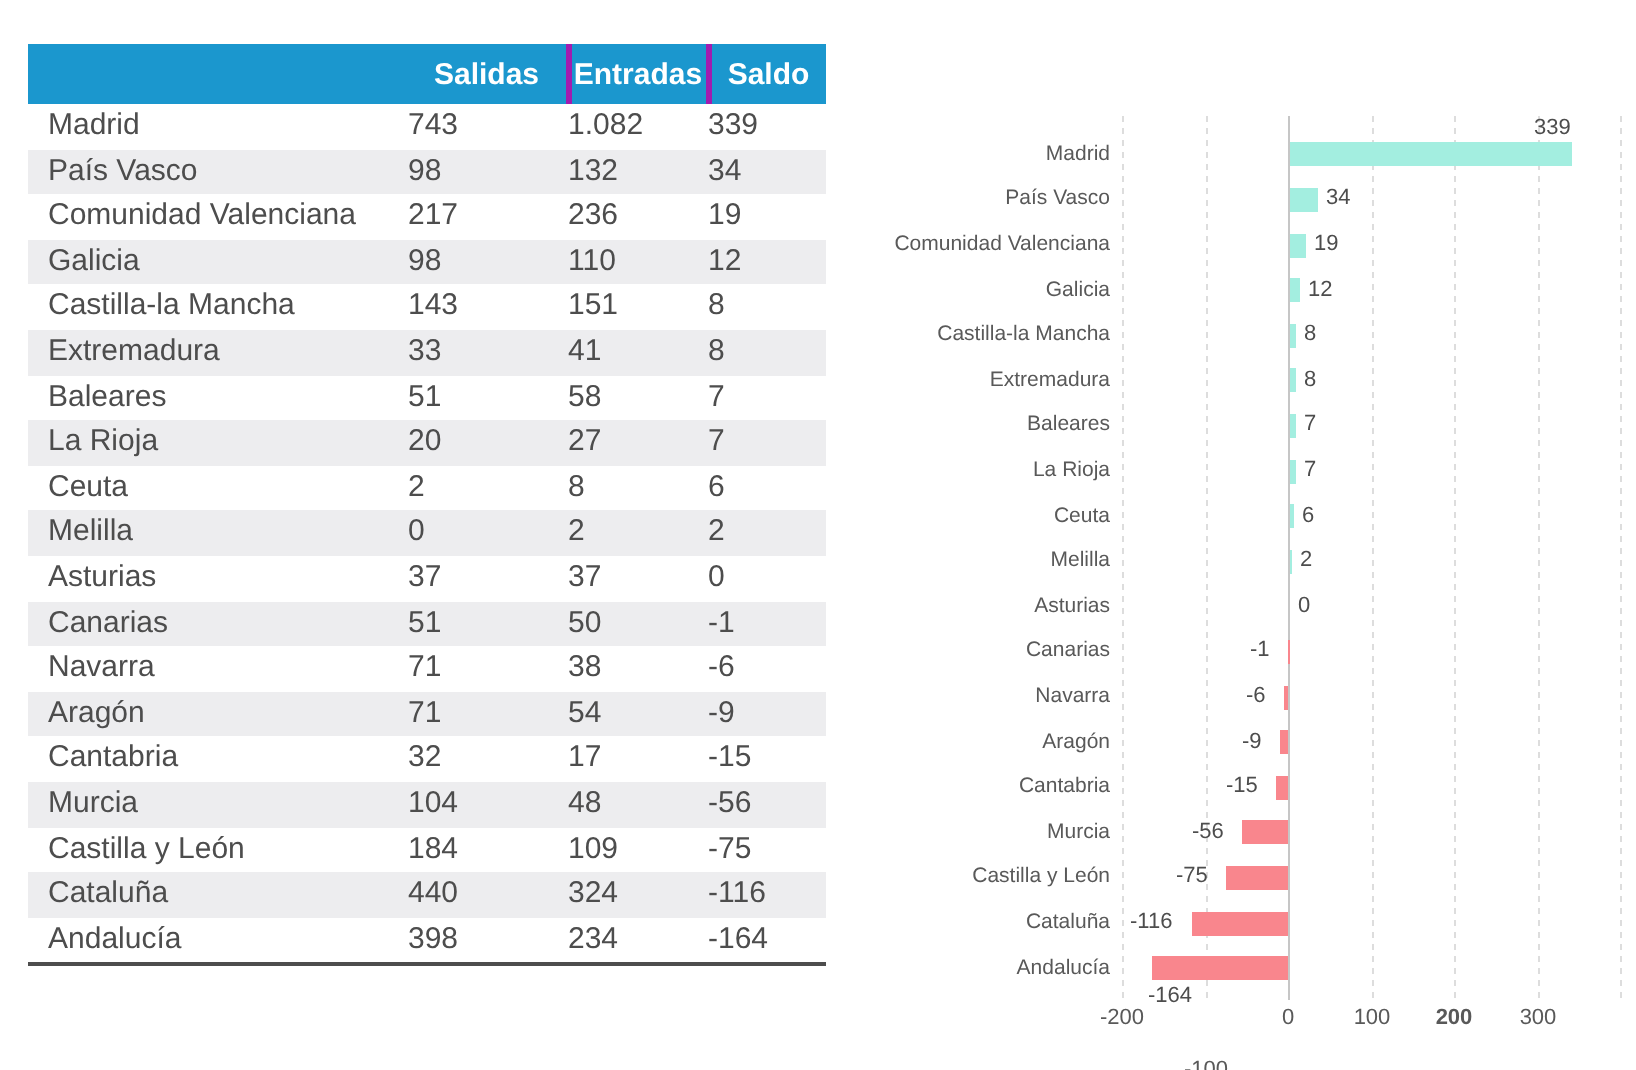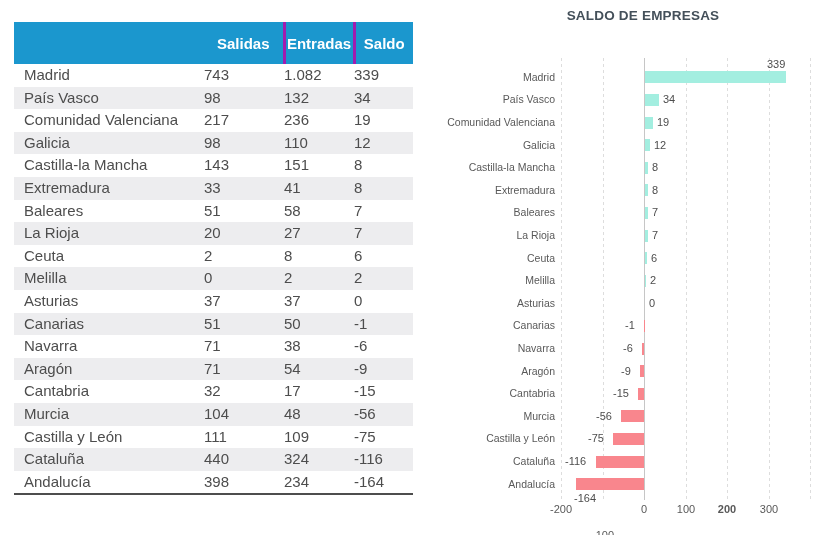--- a/index.html
+++ b/index.html
@@ -12,21 +12,21 @@
   html,body{background:#FFFFFF;}
   body{width:818px;height:535px;position:relative;overflow:hidden;
        font-family:"Liberation Sans","DejaVu Sans",sans-serif;}
 
   
   .table-panel{position:absolute;left:14px;top:22px;width:399px;}
   table{border-collapse:collapse;width:399px;table-layout:fixed;}
   col.c-region{width:190px;} col.c-salidas{width:80px;}
   col.c-entradas{width:70px;} col.c-saldo{width:59px;}
   thead th{background:var(--header-blue);color:var(--header-text);
-    font-size:15px;font-weight:bold;height:42px;text-align:center;padding:0;}
+    font-size:15px;font-weight:bold;height:30px;text-align:center;padding:0;}
   thead th.sep{border-left:3px solid #a21caf;}
   tbody{border-bottom:2px solid var(--table-border);}
   tbody td{height:22px;font-size:15px;color:var(--table-text);
     padding:0;line-height:22.6px;white-space:nowrap;overflow:hidden;}
   td.region{text-align:left;padding-left:10px;}
   td.num{text-align:left;}
   tr.alt{background:var(--row-stripe);}
 
   
   .chart-panel{position:absolute;left:430px;top:0;width:388px;height:535px;}
@@ -158,42 +158,41 @@
           <td class="num">-15</td>
         </tr>
         <tr class="alt">
           <td class="region">Murcia</td>
           <td class="num">104</td>
           <td class="num">48</td>
           <td class="num">-56</td>
         </tr>
         <tr>
           <td class="region">Castilla y León</td>
-          <td class="num">111</td>
+          <td class="num">184</td>
           <td class="num">109</td>
           <td class="num">-75</td>
         </tr>
         <tr class="alt">
           <td class="region">Cataluña</td>
           <td class="num">440</td>
           <td class="num">324</td>
           <td class="num">-116</td>
         </tr>
         <tr>
           <td class="region">Andalucía</td>
           <td class="num">398</td>
           <td class="num">234</td>
           <td class="num">-164</td>
         </tr>
       </tbody>
   </table>
 </div>
 
 <div class="chart-panel">
-  <div class="chart-title">SALDO DE EMPRESAS</div>
   <div class="plot" id="plot">
       <div class="gridline" style="left: 131px; top: 58px; height: 442px;"></div>
       <div class="gridline" style="left: 173px; top: 58px; height: 442px;"></div>
       <div class="gridline zero" style="left: 214px; top: 58px; height: 442px;"></div>
       <div class="gridline" style="left: 256px; top: 58px; height: 442px;"></div>
       <div class="gridline" style="left: 297px; top: 58px; height: 442px;"></div>
       <div class="gridline" style="left: 339px; top: 58px; height: 442px;"></div>
       <div class="gridline" style="left: 380px; top: 58px; height: 442px;"></div>
       <div class="x-tick" style="left: 111px; top: 503px;">-200</div>
       <div class="x-tick" style="left: 153px; top: 529px;">-100</div>

